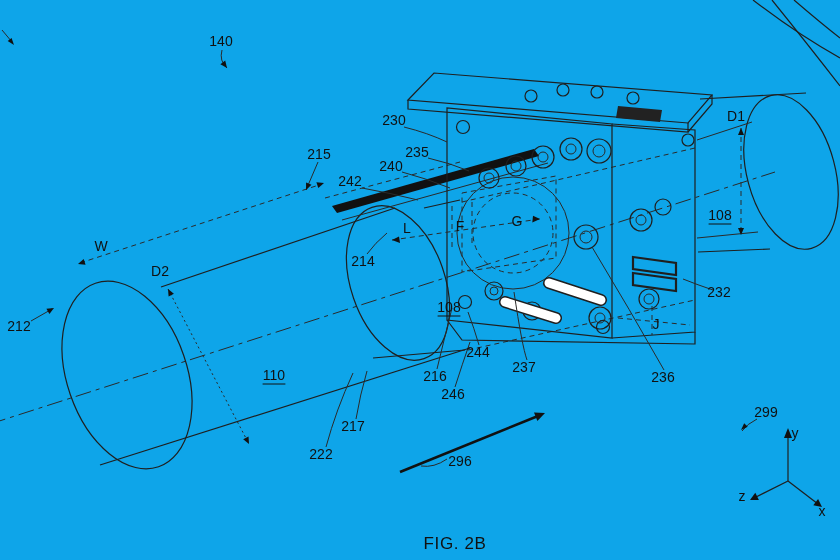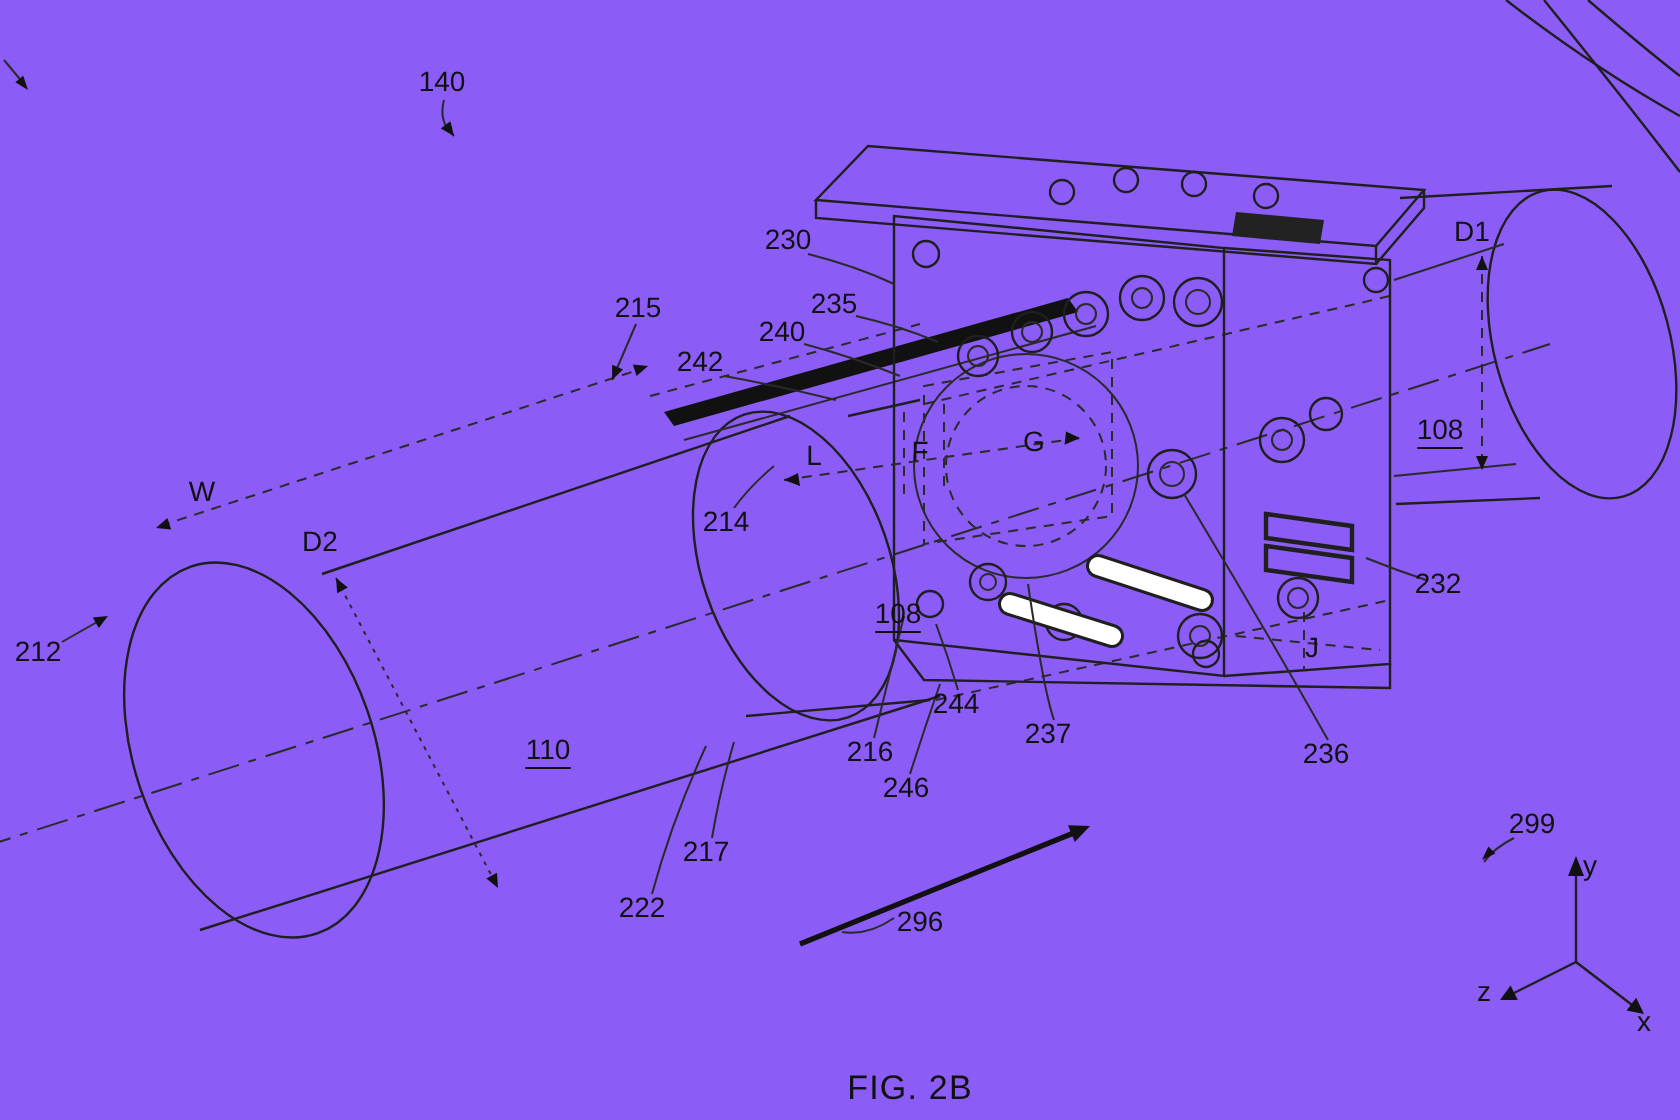--- a/index.html
+++ b/index.html
@@ -1,16 +1,16 @@
 <!DOCTYPE html>
 <html><head>
 <meta charset="utf-8">
 <style>
   html,body{margin:0;padding:0;background:#ffffff;}
-  .stage{position:relative;width:840px;height:560px;background:#8b5cf6;overflow:hidden;
+  .stage{position:relative;width:840px;height:560px;background:#0ea5e9;overflow:hidden;
          font-family:"Liberation Sans",sans-serif;}
   svg{display:block;}
   svg text{font-family:"Liberation Sans",sans-serif;font-size:14px;fill:#111;
            text-anchor:middle;dominant-baseline:middle;}
   svg text.caption{font-size:17px;letter-spacing:.6px;}
   .ln{stroke:#1f1f1f;stroke-width:1.2;fill:none;}
   .thin{stroke:#2a2a2a;stroke-width:1;fill:none;}
   .leader{stroke:#2a2a2a;stroke-width:1;fill:none;}
   .dash{stroke-dasharray:5 4;}
   .cdash{stroke-dasharray:16 5 4 5;}

